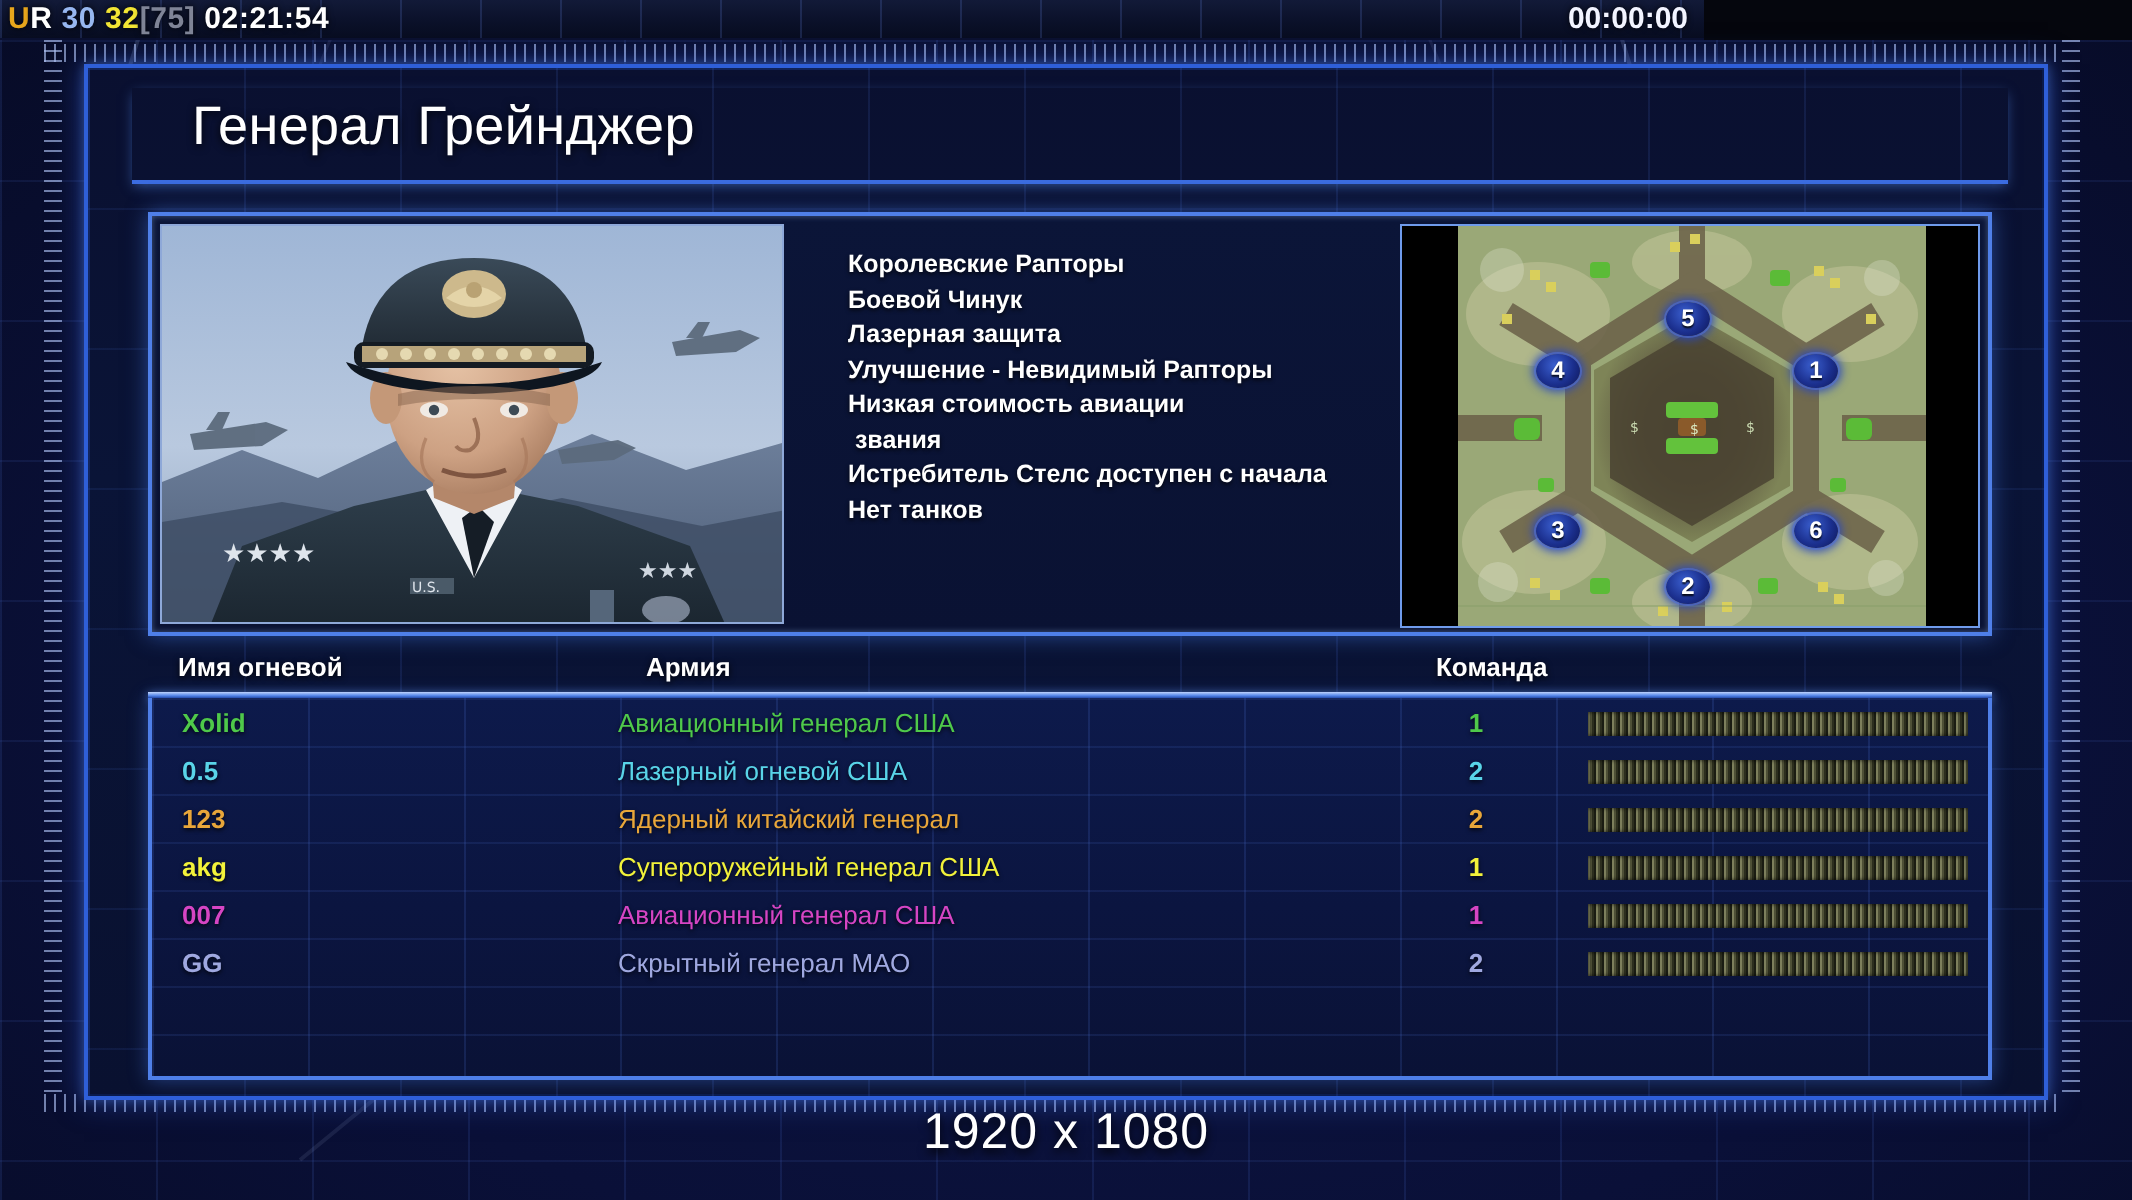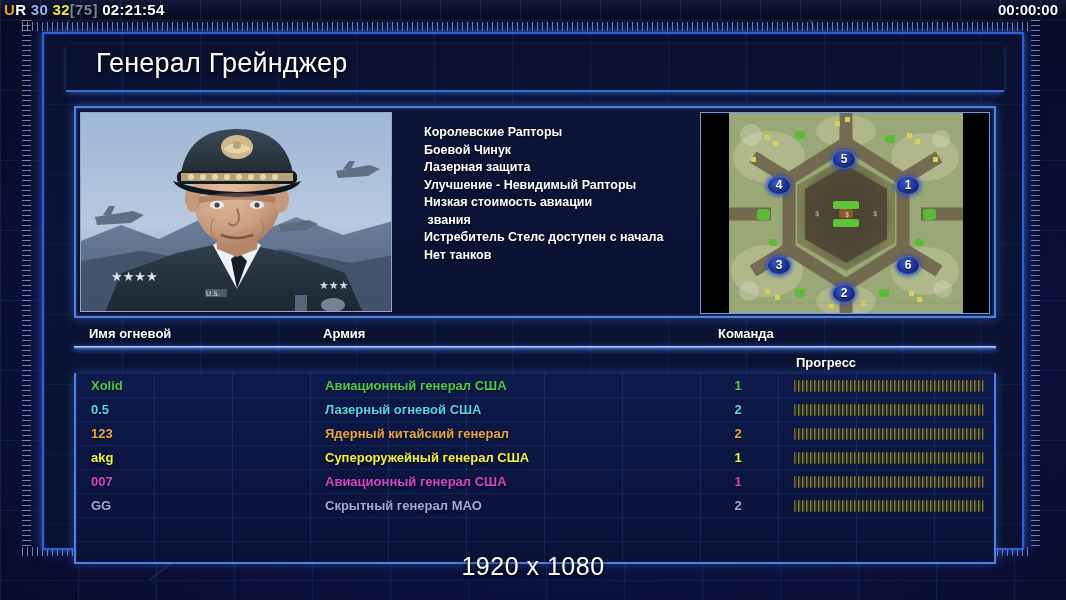--- a/index.html
+++ b/index.html
@@ -13,21 +13,21 @@
   #screen {
     position: relative;
     width: 1066px; height: 600px;
     background: #05060d;
     overflow: hidden;
   }
 
   
   #topbar {
     position: absolute; left: 0; top: 0;
-    width: 1066px; height: 20px;
+    width: 852px; height: 20px;
     background: linear-gradient(180deg,#121a38 0%,#0b112a 55%,#070c20 100%);
     border-bottom: 1px solid #0a1030;
     z-index: 60;
     text-align: center;
   }
   #topbar .tbgrid {
     position: absolute; inset: 0;
     background-image:
       linear-gradient(90deg, rgba(90,120,210,.22) 1px, transparent 1px);
     background-size: 40px 100%;
@@ -197,43 +197,42 @@
     box-shadow: 0 1px 5px rgba(110,160,255,.7);
   }
 
   #tablebox {
     position: absolute; left: 30px; top: 315px;
     width: 922px; height: 191px;
     border: 2px solid #4f7fe8;
     border-top: none;
     background: linear-gradient(180deg,#0d1a4b 0%,#0b1540 55%,#0a1236 100%);
     box-shadow: 0 0 9px rgba(70,125,235,.45);
-    margin-top: 24px;
   }
   #tablebox .tgrid {
     position: absolute; inset: 0;
     background-image:
       linear-gradient(90deg, rgba(80,120,225,.17) 1px, transparent 1px),
       linear-gradient(180deg, rgba(80,120,225,.13) 1px, transparent 1px);
     background-size: 78px 100%, 100% 24px;
     pointer-events: none;
   }
 
   .prow {
     position: absolute; left: 0;
     width: 918px; height: 24px;
   }
   .prow .pname {
     position: absolute; left: 15px; top: 3px;
     font-size: 13px; font-weight: bold; white-space: nowrap;
     text-shadow: 0 1px 2px rgba(0,0,0,.75);
   }
   .prow .parmy {
-    position: absolute; left: 249px; top: 3px;
-    font-size: 13px; font-weight: bold; white-space: nowrap;
+    position: absolute; left: 233px; top: 3px;
+    font-size: 13px; font-weight: normal; white-space: nowrap;
     text-shadow: 0 1px 2px rgba(0,0,0,.75);
   }
   .prow .pteam {
     position: absolute; left: 648px; top: 3px;
     width: 28px; text-align: center;
     font-size: 13px; font-weight: bold;
     text-shadow: 0 1px 2px rgba(0,0,0,.75);
   }
   .prow .pbarwrap {
     position: absolute; left: 718px; top: 5px;

